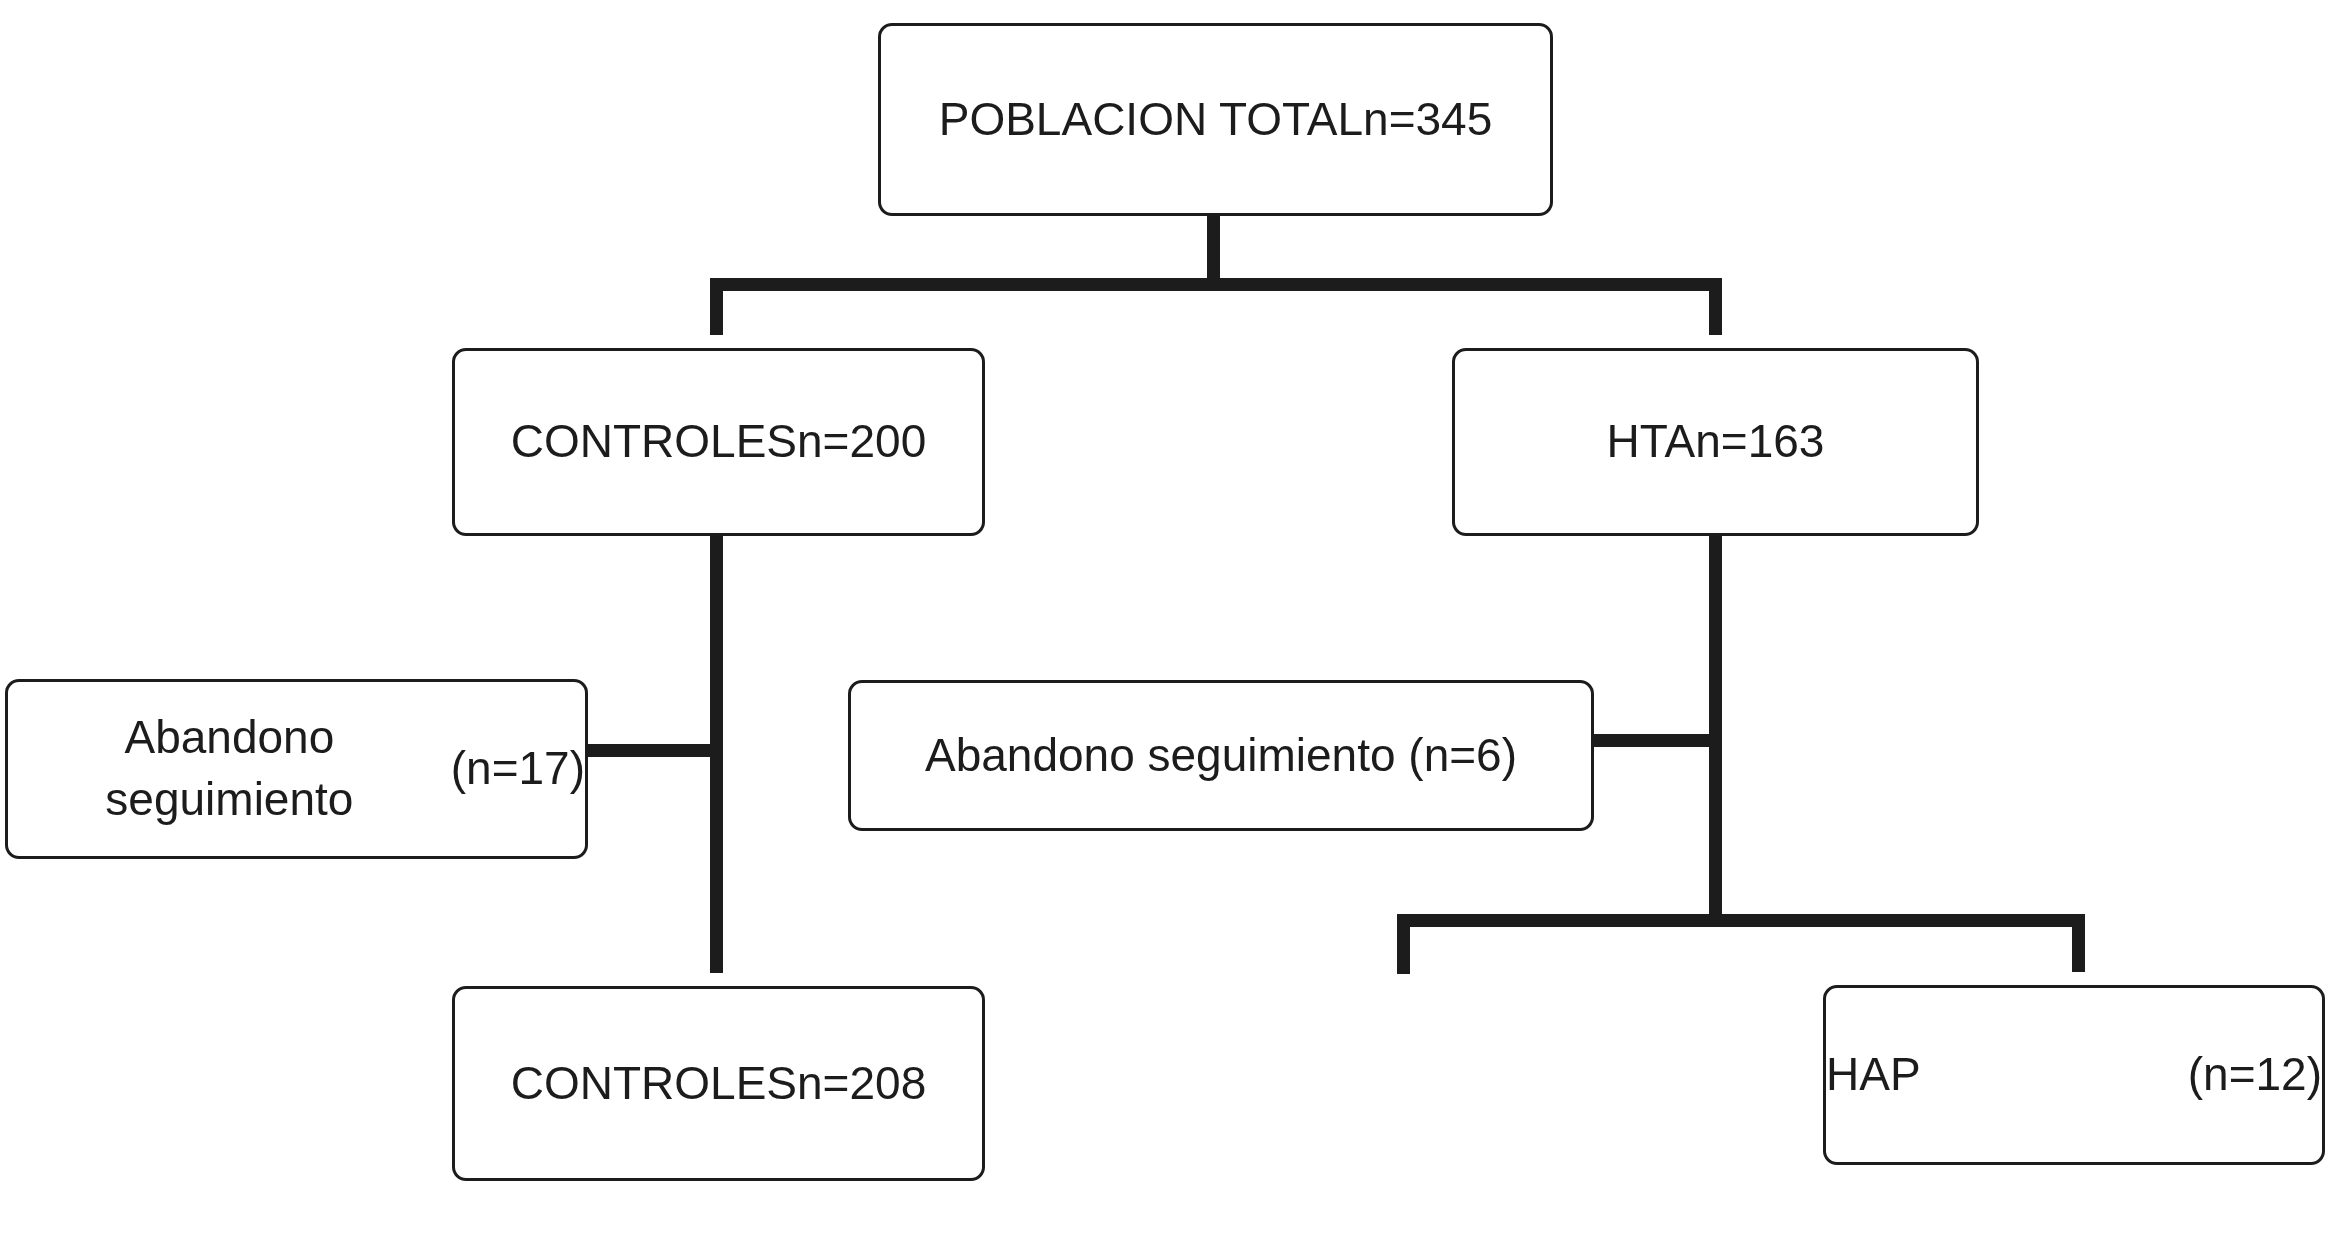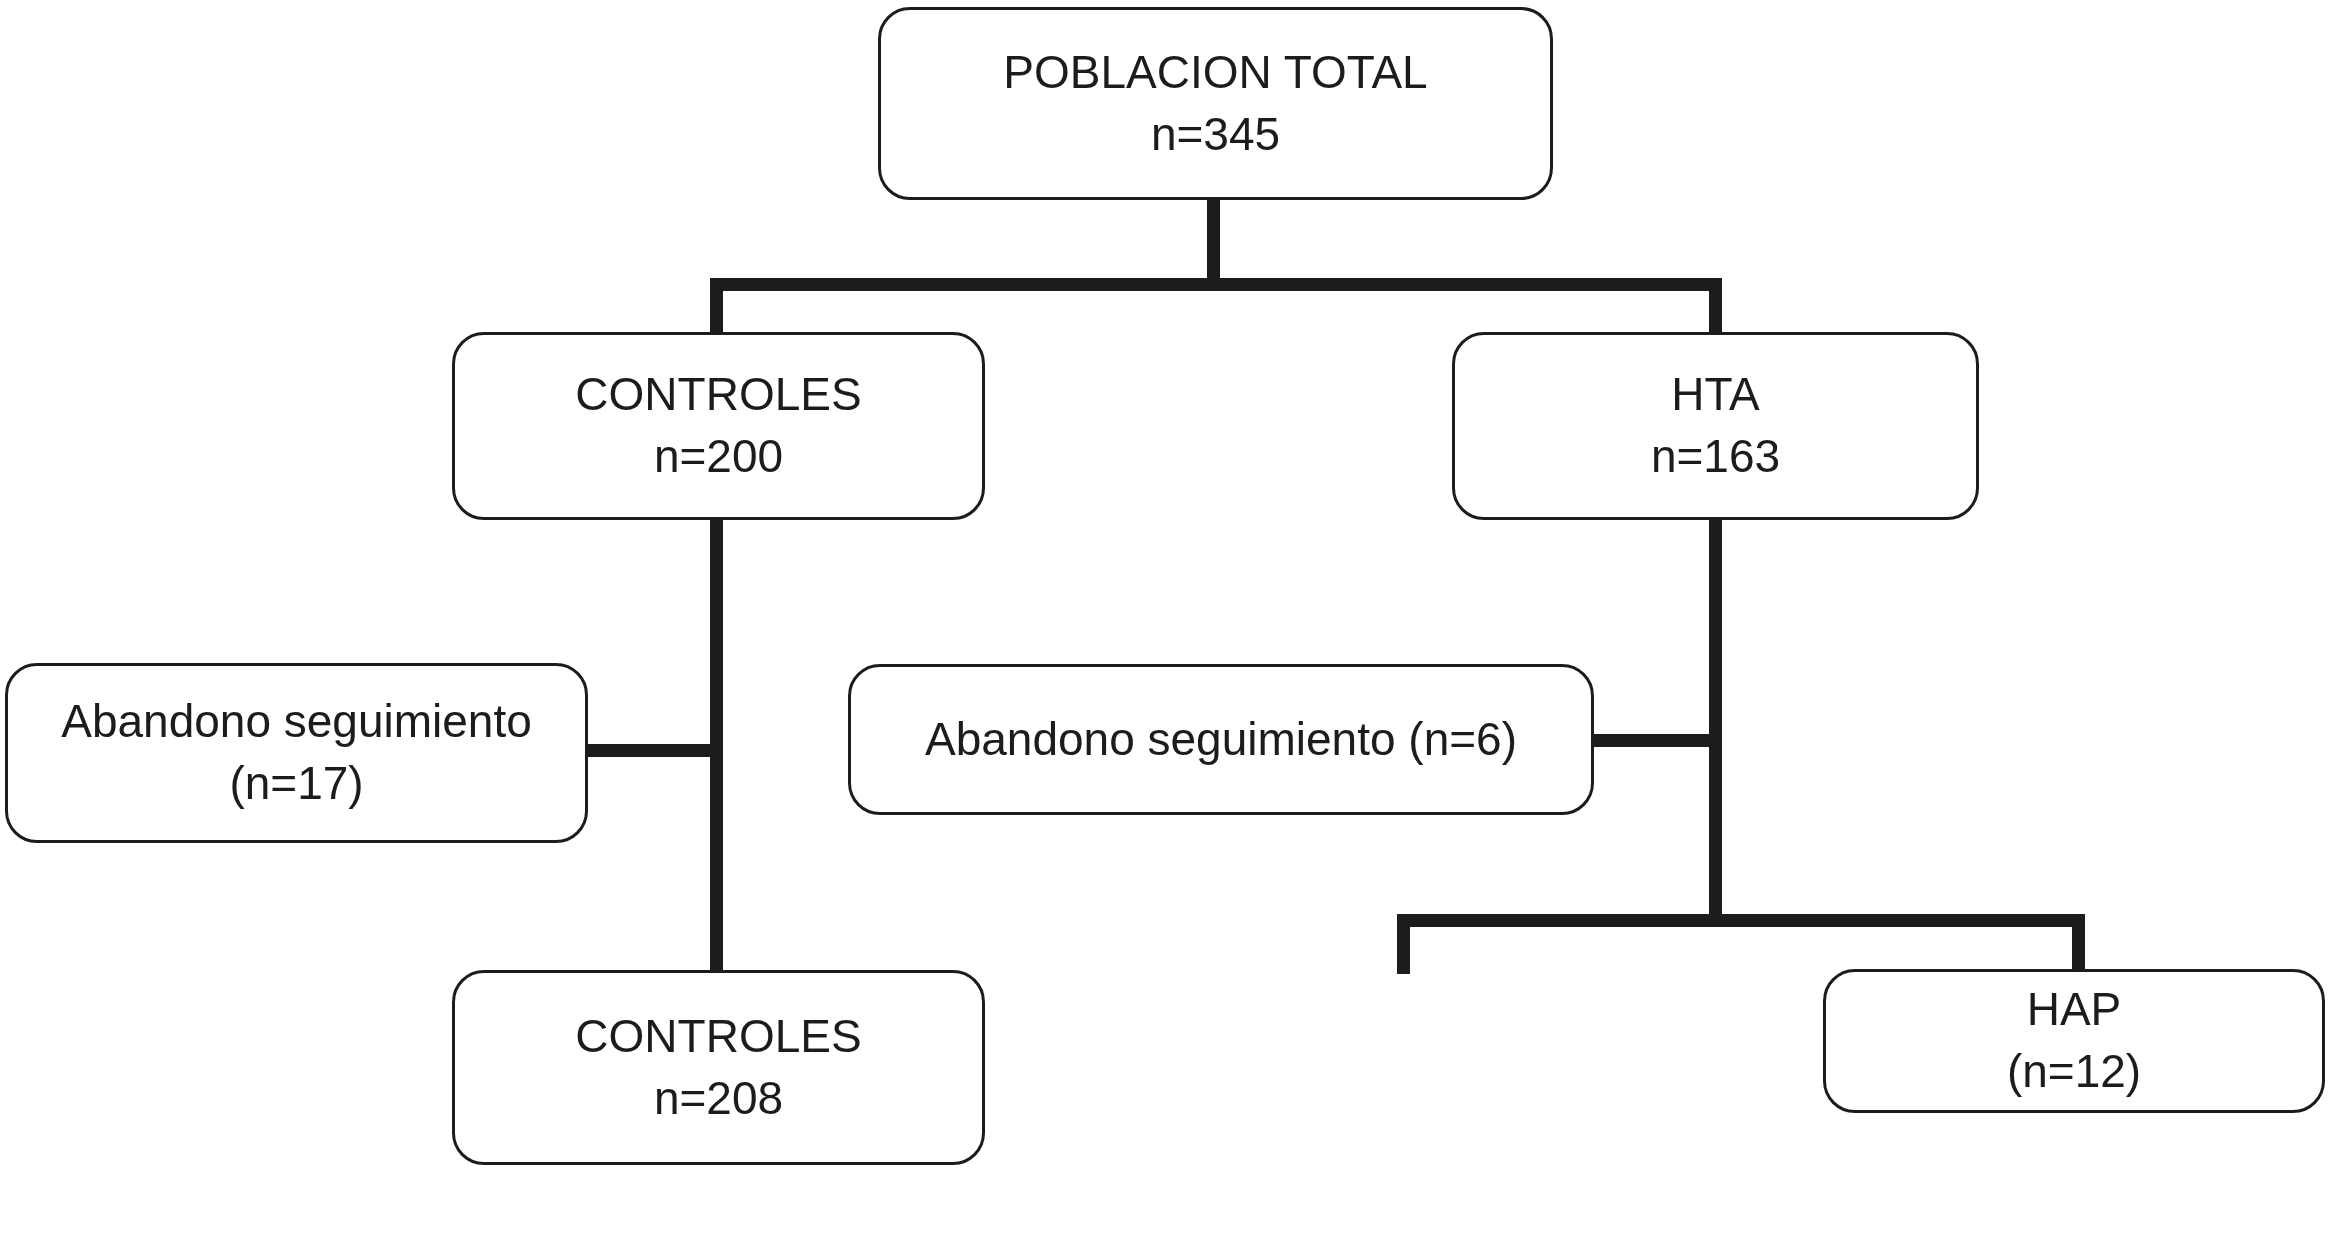--- a/index.html
+++ b/index.html
@@ -16,46 +16,47 @@
   }
   .stage {
     position: absolute;
     inset: 0;
     background: var(--background, #ffffff);
   }
   .node {
     position: absolute;
     box-sizing: border-box;
     border: 3px solid var(--box-border, #1c1c1c);
-    border-radius: 32px;
+    border-radius: 14px;
     background: var(--box-fill, #ffffff);
     display: flex;
-    flex-direction: column;
+    flex-direction: row;
     align-items: center;
     justify-content: center;
     text-align: center;
     color: var(--text, #1c1c1c);
     font-size: 46px;
     line-height: 1.34;
     z-index: 2;
+    margin-top: 16px;
   }
   .edge {
     position: absolute;
     background: var(--line, #1c1c1c);
     z-index: 1;
   }
   
   #n-poblacion   { left: 878px;  top: 7px;    width: 675px; height: 193px; }
   #n-controles   { left: 452px;  top: 332px;  width: 533px; height: 188px; }
   #n-hta         { left: 1452px; top: 332px;  width: 527px; height: 188px; align-items: center; }
   #n-aband17     { left: 5px;    top: 663px;  width: 583px; height: 180px; align-items: center; }
   #n-aband6      { left: 848px;  top: 664px;  width: 746px; height: 151px; }
   #n-controles2  { left: 452px;  top: 970px;  width: 533px; height: 195px; }
   #n-esenciales  { left: 1105px; top: 971px;  width: 602px; height: 266px; }
-  #n-hap         { left: 1823px; top: 969px;  width: 502px; height: 144px; }
+  #n-hap         { left: 1823px; top: 969px;  width: 502px; height: 180px; justify-content: space-between; }
   
   #e-pob-down    { left: 1207px; top: 198px; width: 13px;   height: 93px;  }
   #e-top-h       { left: 710px;  top: 278px; width: 1012px; height: 13px;  }
   #e-ctrl-drop   { left: 710px;  top: 278px; width: 13px;   height: 57px;  }
   #e-hta-drop    { left: 1709px; top: 278px; width: 13px;   height: 57px;  }
   #e-ctrl-down   { left: 710px;  top: 518px; width: 13px;   height: 455px; }
   #e-ab17-link   { left: 586px;  top: 744px; width: 126px;  height: 13px;  }
   #e-hta-down    { left: 1709px; top: 518px; width: 13px;   height: 409px; }
   #e-branch-h    { left: 1397px; top: 914px; width: 688px;  height: 13px;  }
   #e-esen-drop   { left: 1397px; top: 914px; width: 13px;   height: 60px;  }

